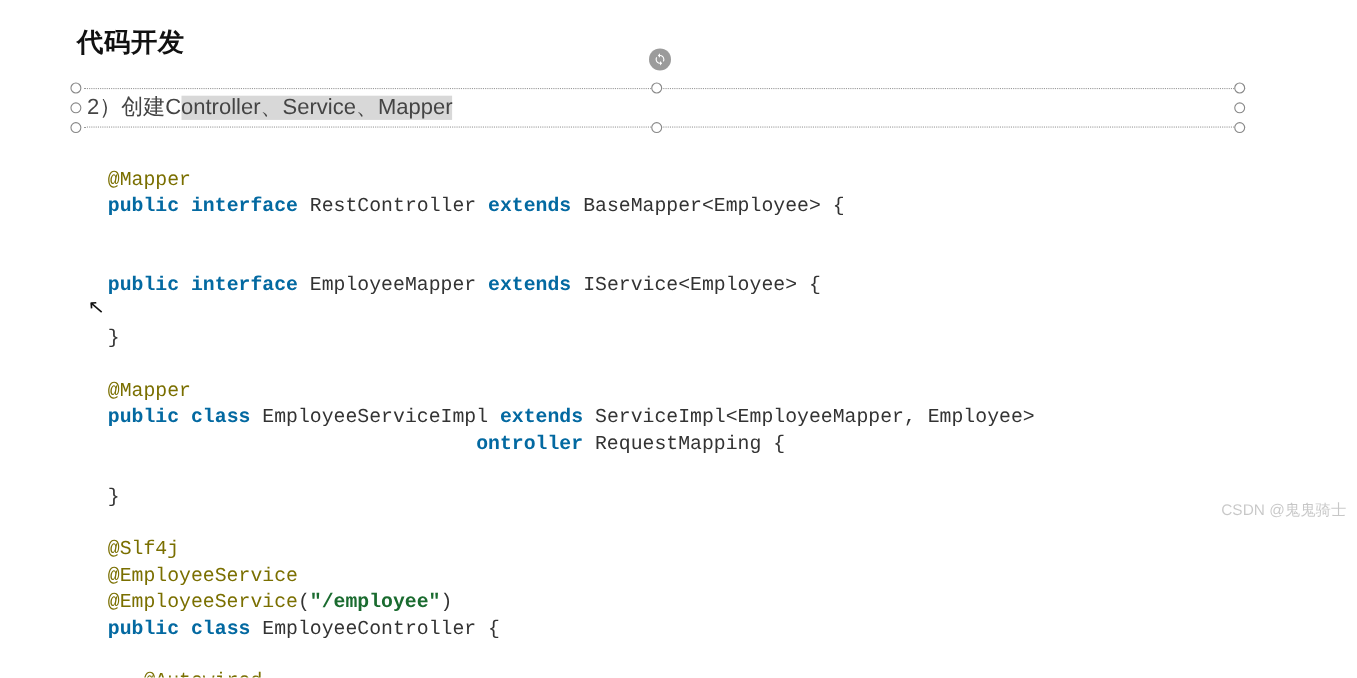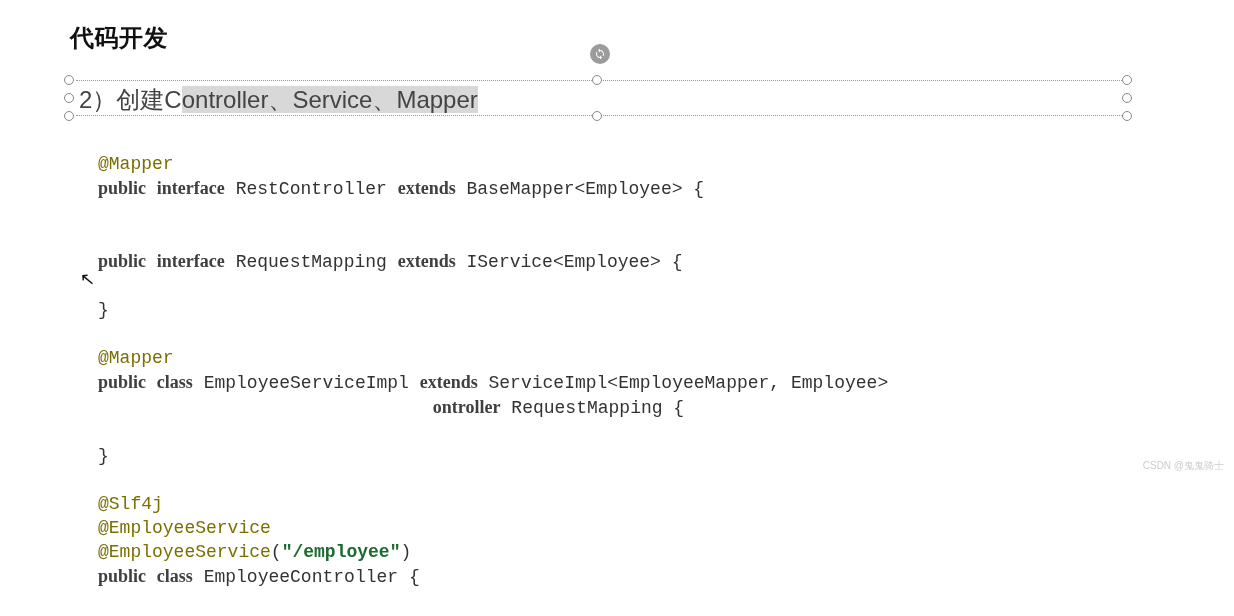--- a/index.html
+++ b/index.html
@@ -40,52 +40,52 @@
   .handle {
     position: absolute;
     width: 10px; height: 10px;
     border: 1px solid #888;
     border-radius: 50%;
     background: #fff;
   }
   .subheading {
     position: absolute;
     top: 84px; left: 79px;
-    font-size: 24px;
+    font-size: 20px;
     color: #444;
     font-family: "Microsoft YaHei", "SimSun", sans-serif;
   }
   .subheading .hi {
     background: #d8d8d8;
   }
 
   .code {
     position: absolute;
     top: 128px; left: 98px; right: 60px;
     font-family: "Courier New", Consolas, monospace;
     font-size: 18px;
     line-height: 24px;
     color: #333;
     white-space: pre;
   }
-  .kw { color: #404040; font-weight: 700; font-family: Liberation Serif, serif; }
+  .kw { color: #0369a1; font-weight: 700; }
   .ann { color: #7a6f00; font-family: Liberation Mono, monospace; }
   .str { color: #1a6b2f; font-weight: 600; }
 
   .cursor {
     position: absolute;
     top: 268px; left: 80px;
     font-size: 18px; color: #111;
     transform: rotate(-5deg);
   }
 
   .watermark {
     position: absolute;
     right: 10px; bottom: 6px;
-    font-size: 10px;
+    font-size: 14px;
     color: rgba(0,0,0,0.22);
     font-family: "Microsoft YaHei", sans-serif;
   }
 </style>
 </head>
 <body>
 
 <div class="page">
 
   <div class="title">代码开发</div>
@@ -110,21 +110,21 @@
     <span>2）创建C</span><span class="hi">ontroller、Service、Mapper</span>
   </div>
 
   <div class="cursor">↖</div>
 
   <div class="code">
 <span class="ann">@Mapper</span>
 <span class="kw">public</span> <span class="kw">interface</span> <span>RestController</span> <span class="kw">extends</span> <span>BaseMapper&lt;Employee&gt; {</span>
 
 
-<span class="kw">public</span> <span class="kw">interface</span> <span>RequestMapping</span> <span class="kw">extends</span> <span>IService&lt;Employee&gt; {</span>
+<span class="kw">public</span> <span class="kw">interface</span> <span>EmployeeMapper</span> <span class="kw">extends</span> <span>IService&lt;Employee&gt; {</span>
 
 <span>}</span>
 
 <span class="ann">@Mapper</span>
 <span class="kw">public</span> <span class="kw">class</span> <span>EmployeeServiceImpl</span> <span class="kw">extends</span> <span>ServiceImpl&lt;EmployeeMapper, Employee&gt;</span>
                                <span class="kw">ontroller</span> <span>RequestMapping {</span>
 
 <span>}</span>
 
 <span class="ann">@Slf4j</span>

